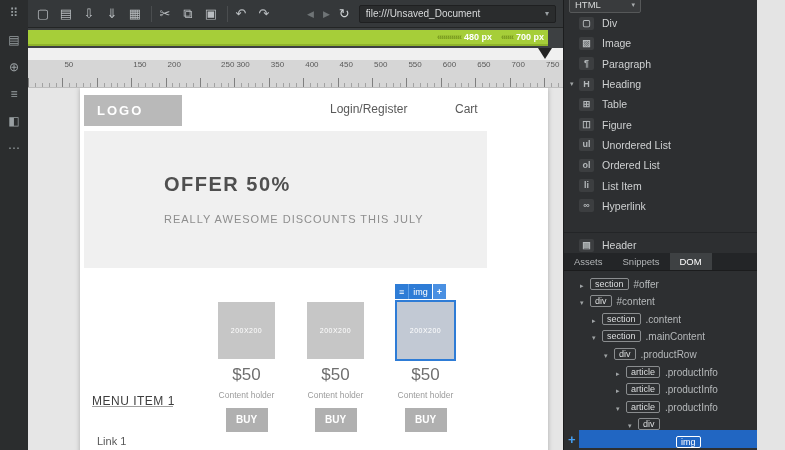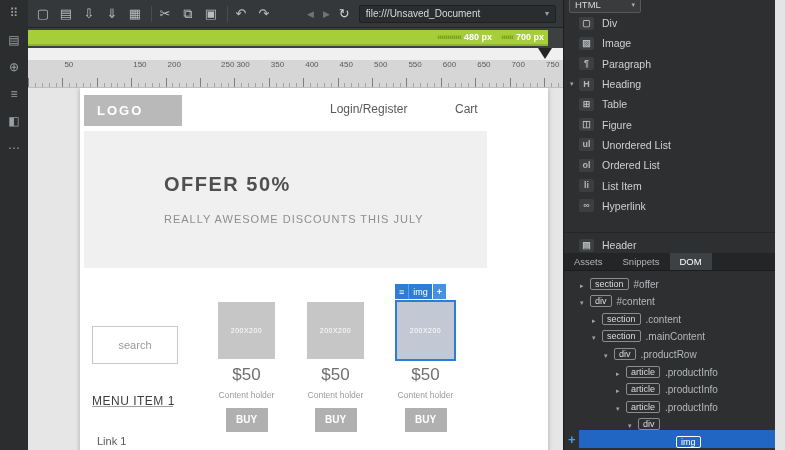--- a/index.html
+++ b/index.html
@@ -62,21 +62,21 @@
   .card.selected .img-ph{outline:2px solid #2e7cd6;background:#c2c9d4}
   .price{margin-top:6px;font-size:17px;color:#6f6f6f}
   .holder{margin-top:5px;font-size:8.5px;color:#9b9b9b}
   .buy{margin:8px auto 0;width:42px;height:24px;background:#b0b0b0;color:#fff;font-size:10px;font-weight:bold;line-height:24px;cursor:pointer}
   .elem-display{position:absolute;top:-18px;left:-2px;height:15px;display:flex;align-items:stretch;font-size:9px;color:#fff;z-index:3}
   .ed-seg{background:#2e7cd6;display:flex;align-items:center;padding:0 4px}
   .ed-burger{border-right:1px solid #5fa0e8;font-size:9px;cursor:pointer}
   .ed-plus{background:#4a90e2;margin-left:1px;padding:0 4px;font-weight:bold;display:flex;align-items:center;cursor:pointer}
 
   
-  .right-panel{position:absolute;left:563px;top:0;width:212px;height:450px;background:#2d2f31;border-left:1px solid #1c1d1e}
+  .right-panel{position:absolute;left:563px;top:0;width:194px;height:450px;background:#2d2f31;border-left:1px solid #1c1d1e}
   .html-dd{position:absolute;left:5px;top:-4px;width:72px;height:17px;background:#393b3d;border:1px solid #565859;border-radius:2px;color:#d6d8d9;font-size:9.5px;display:flex;align-items:center;justify-content:space-between;padding:0 5px;cursor:pointer}
   .dd-caret{font-size:7px;color:#a9adaf}
   .insert-list{position:absolute;left:0;top:13px;width:100%}
   .ins-row{height:20.3px;display:flex;align-items:center;padding-left:6px;cursor:pointer}
   .ins-gutter{width:9px;font-size:7px;color:#9fa3a5}
   .ins-icon{width:15px;height:13px;line-height:13px;text-align:center;color:#b4b8ba;font-size:9px;font-weight:bold;background:#3c3e40;border-radius:2px;margin-right:8px}
   .ins-label{font-size:10.5px;color:#cfd1d2}
   .insert-divider{position:absolute;left:0;top:232px;width:100%;border-top:1px solid #232527}
   .header-row{position:absolute;left:0;top:235px;width:100%}
   .tabs{position:absolute;left:0;top:253px;width:100%;height:18px;background:#232527;display:flex;align-items:stretch;border-bottom:1px solid #1b1c1d}
@@ -170,21 +170,20 @@
 
     <div class="canvas">
       <div class="page">
         <div class="logo">LOGO</div>
         <div class="pnav-login">Login/Register</div>
         <div class="pnav-cart">Cart</div>
         <div class="offer">
           <div class="offer-title">OFFER 50%</div>
           <div class="offer-sub">REALLY AWESOME DISCOUNTS THIS JULY</div>
         </div>
-        <div class="search-box">search</div>
         <div class="menu-item">MENU ITEM 1</div>
         <div class="menu-rule"></div>
         <div class="plink">Link 1</div>
         <div id="products">
             <div class="card c1">
               <div class="img-ph">200X200</div>
               <div class="price">$50</div>
               <div class="holder">Content holder</div>
               <div class="buy">BUY</div>
             </div>

